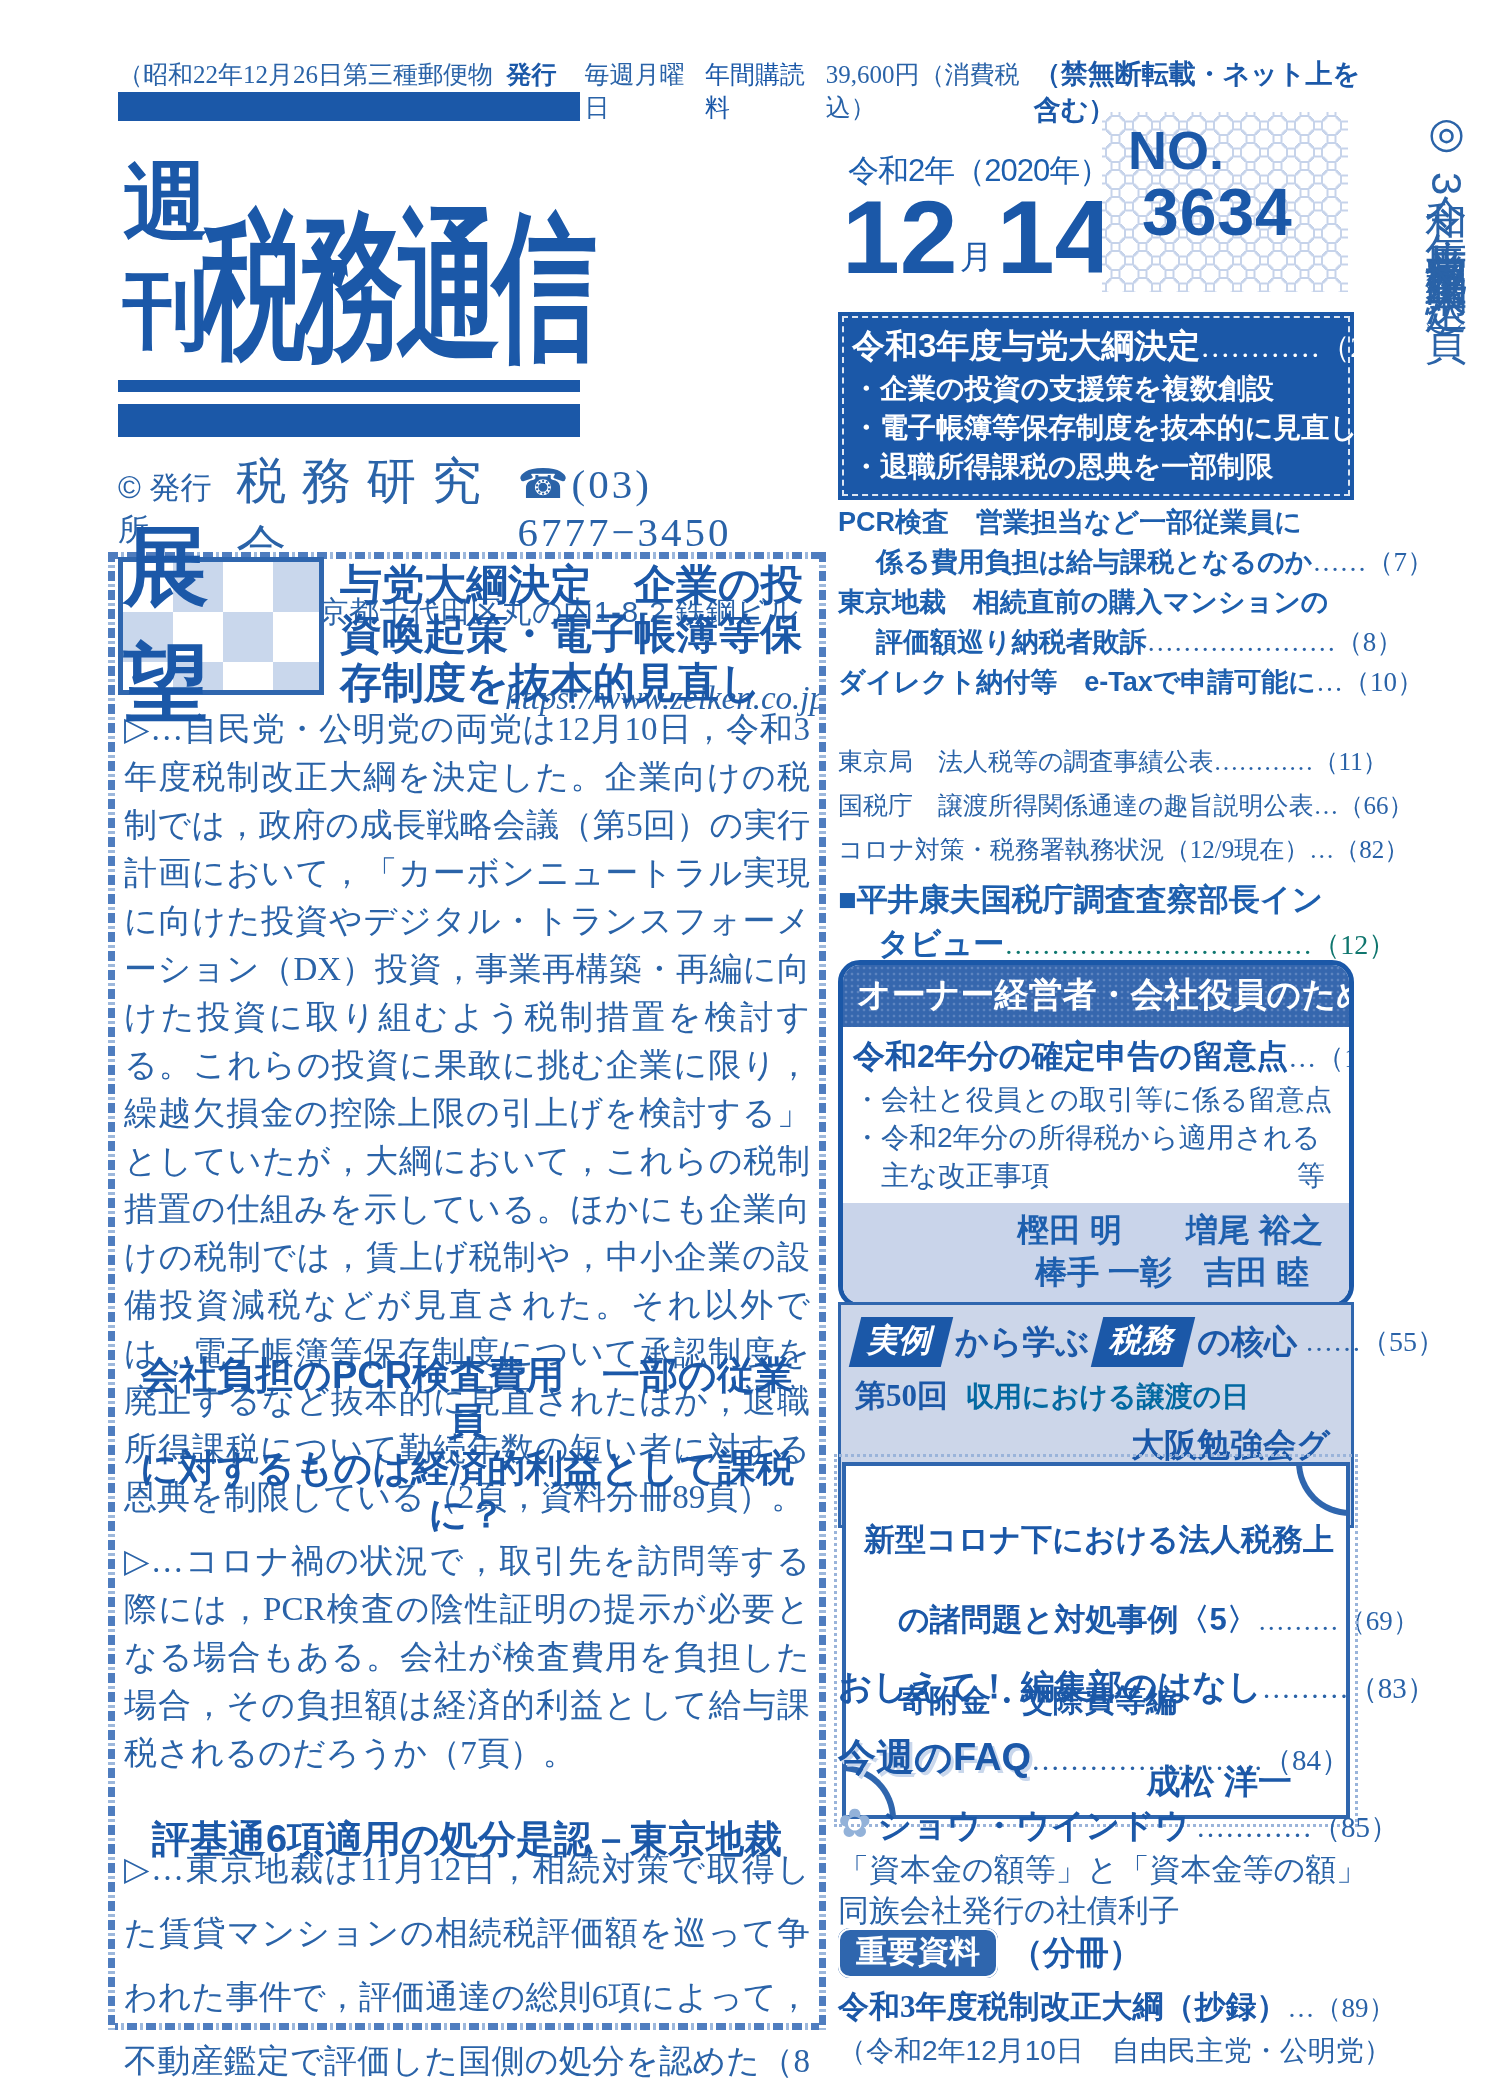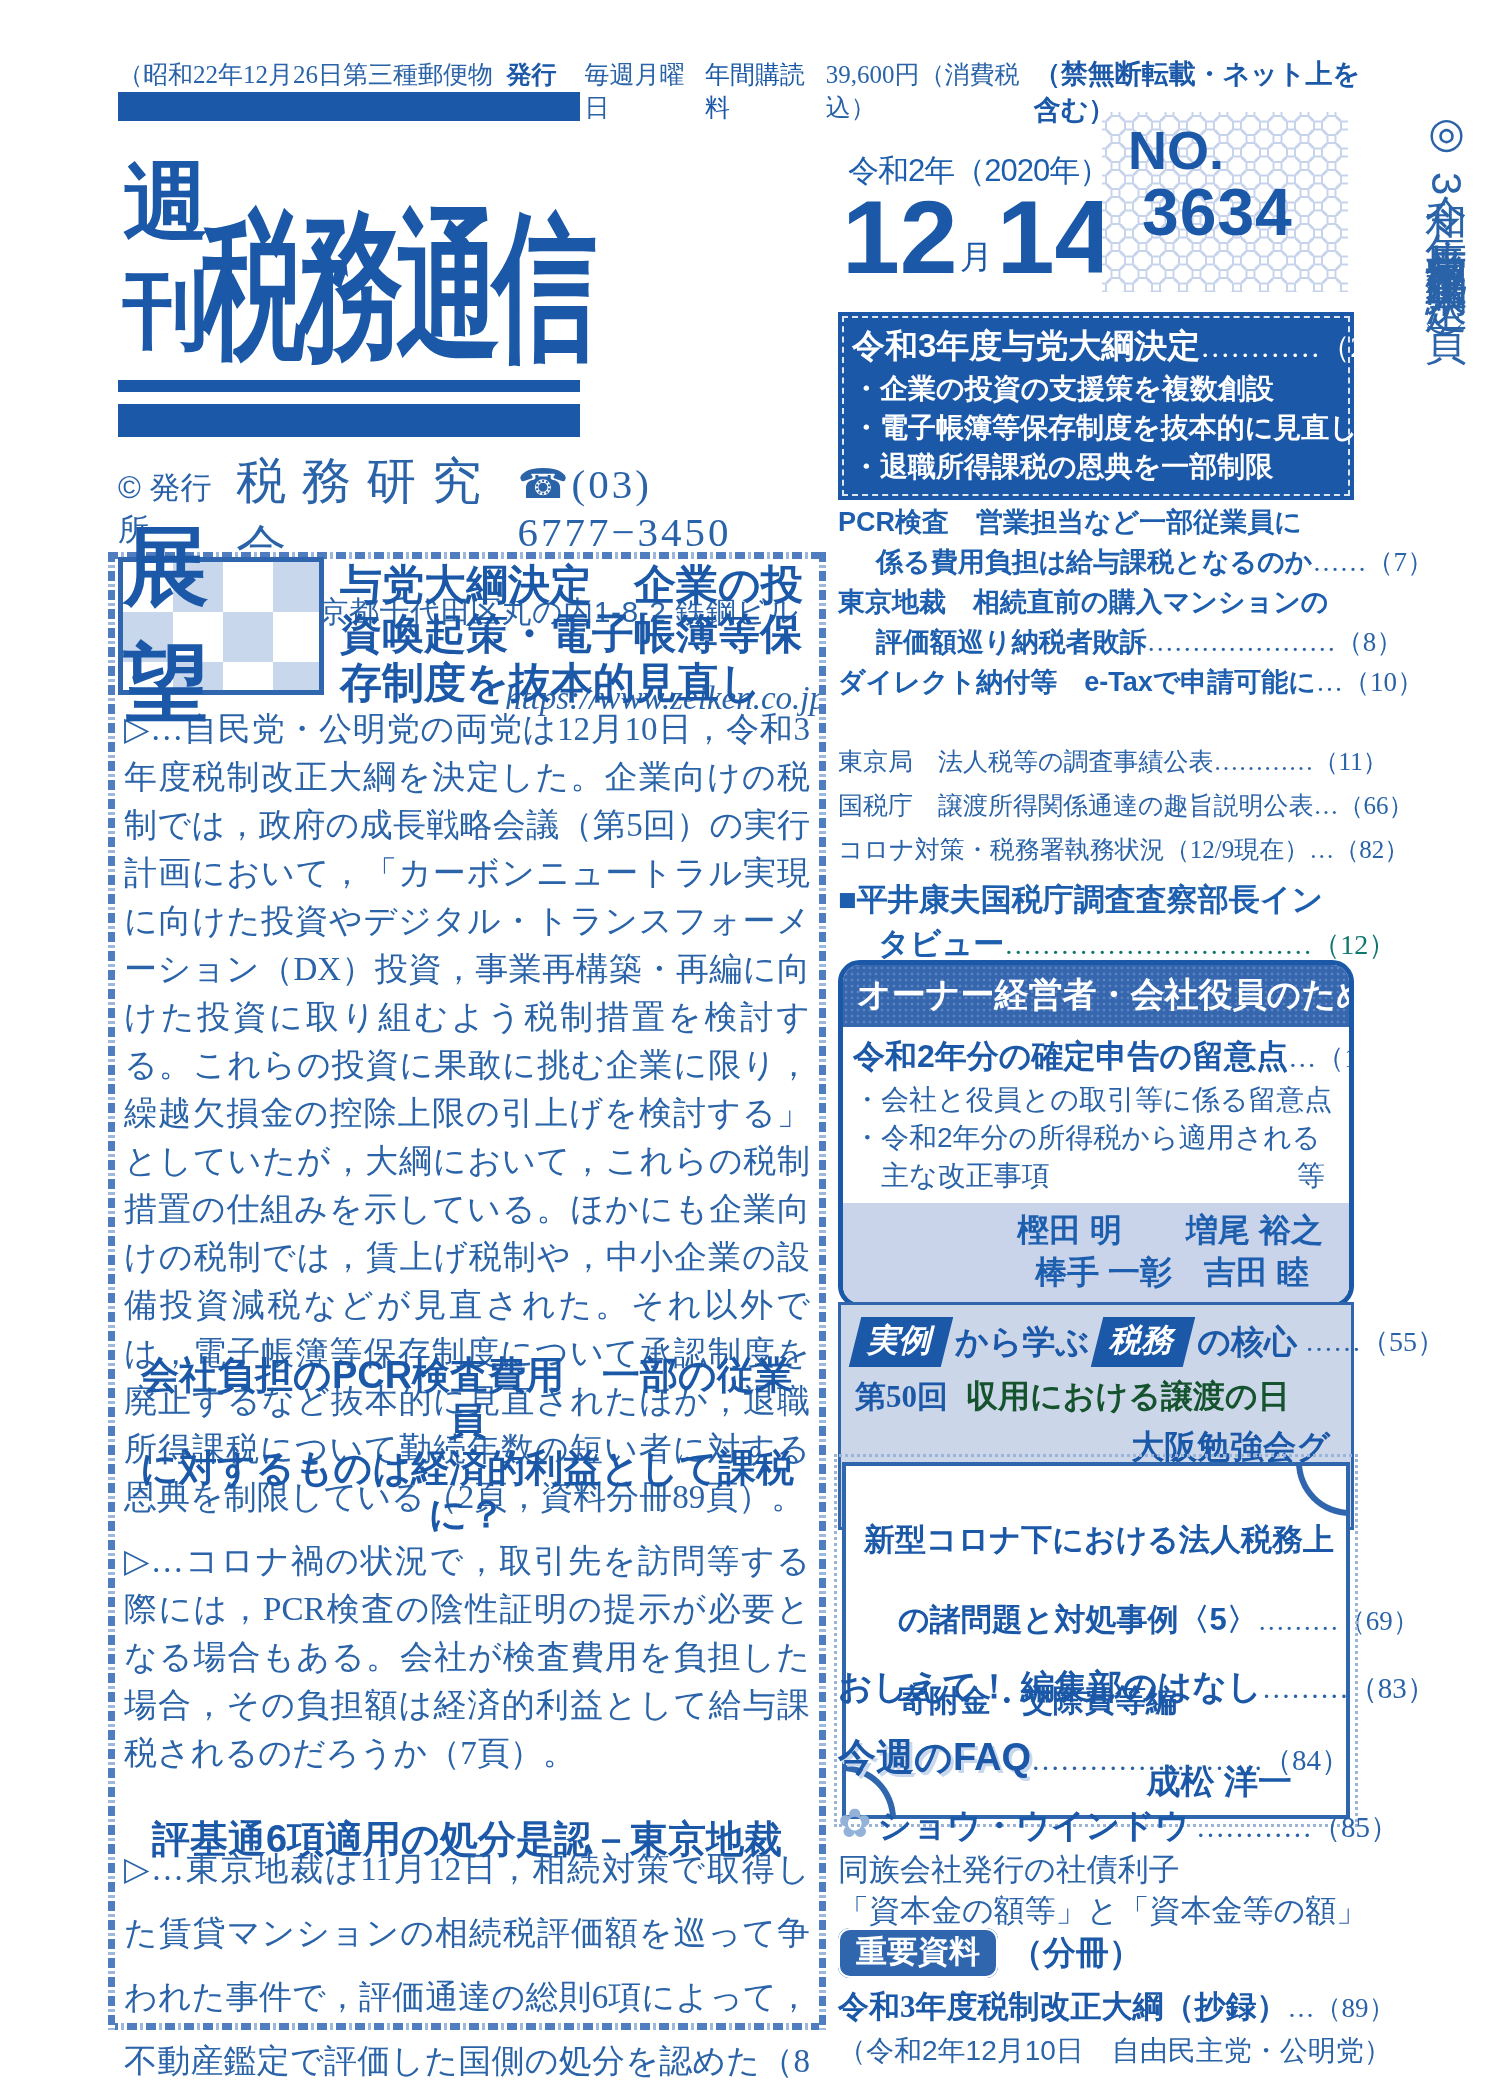--- a/index.html
+++ b/index.html
@@ -114,21 +114,21 @@
   .ob-authors { background:#c9d4ea; padding:6px 26px 10px; text-align:right; font-size:32px; font-weight:700; color:#1d5fae; line-height:42px; margin-top:8px; }
   .ob-authors .a2 { padding-right:14px; }
 
   .case-box { position:absolute; top:990px; left:0; width:516px; background:#ccd6e9; border:3px solid #2f66ae; padding:12px 14px; }
   .cb-l1 { display:flex; align-items:center; gap:8px; white-space:nowrap; }
   .badge-skew { background:#1b58a8; color:#fff; font-weight:900; font-size:32px; padding:2px 14px 4px; transform:skewX(-14deg); }
   .cb-mid { font-size:33px; font-weight:900; color:#1b58a8; }
   .cb-ref { font-family:"Liberation Serif","DejaVu Serif",serif; font-size:28px; color:#2a63a8; }
   .cb-l2 { margin-top:8px; white-space:nowrap; }
   .cb-ep { font-family:"Liberation Serif","DejaVu Serif",serif; font-weight:700; font-size:31px; color:#1b58a8; margin-right:18px; }
-  .cb-ept { font-size:32px; font-weight:700; color:#14532d; }
+  .cb-ept { font-size:28px; font-weight:700; color:#0369a1; }
   .cb-l3 { display:flex; justify-content:space-between; align-items:center; margin-top:6px; }
   .cb-dots { color:#ffffff; font-size:17px; letter-spacing:7px; font-weight:700; }
   .cb-author { font-size:33px; font-weight:900; color:#1b58a8; }
 
   .corona-box { position:absolute; top:1150px; left:4px; width:508px; border:4px solid #2f66ae; outline:3px dotted #9ab4da; outline-offset:5px; background:#fff; padding:16px 18px 12px; }
   .corona-box div { font-size:31px; font-weight:900; color:#1b58a8; line-height:44px; white-space:nowrap;margin-top:36px; }
   .corona-box .ind { padding-left:34px; }
   .corona-box .ref { font-size:27px; color:#2a63a8; }
   .corona-author { text-align:right; padding-right:36px; font-size:34px !important; }
   .arc-tr { position:absolute; top:-4px; right:-4px; width:54px; height:54px;
@@ -311,22 +311,22 @@
     <div class="line-item faq">
       <span>今週のFAQ</span><span class="ref">……………………（84）</span>
     </div>
 
     <div class="show">
       <div class="show-l1">
         <span class="flower">✿</span>
         <span class="show-t">ショウ・ウインドウ</span>
         <span class="ref">…………（85）</span>
       </div>
+      <div class="show-sub">「資本金の額等」と「資本金等の額」</div>
       <div class="show-sub">同族会社発行の社債利子</div>
-      <div class="show-sub">「資本金の額等」と「資本金等の額」</div>
     </div>
 
     <div class="material">
       <div class="mat-l1">
         <span class="mat-badge">重要資料</span>
         <span class="mat-bunsatsu">（分冊）</span>
       </div>
       <div class="mat-title">
         <span>令和3年度税制改正大綱（抄録）</span><span class="ref">…（89）</span>
       </div>

